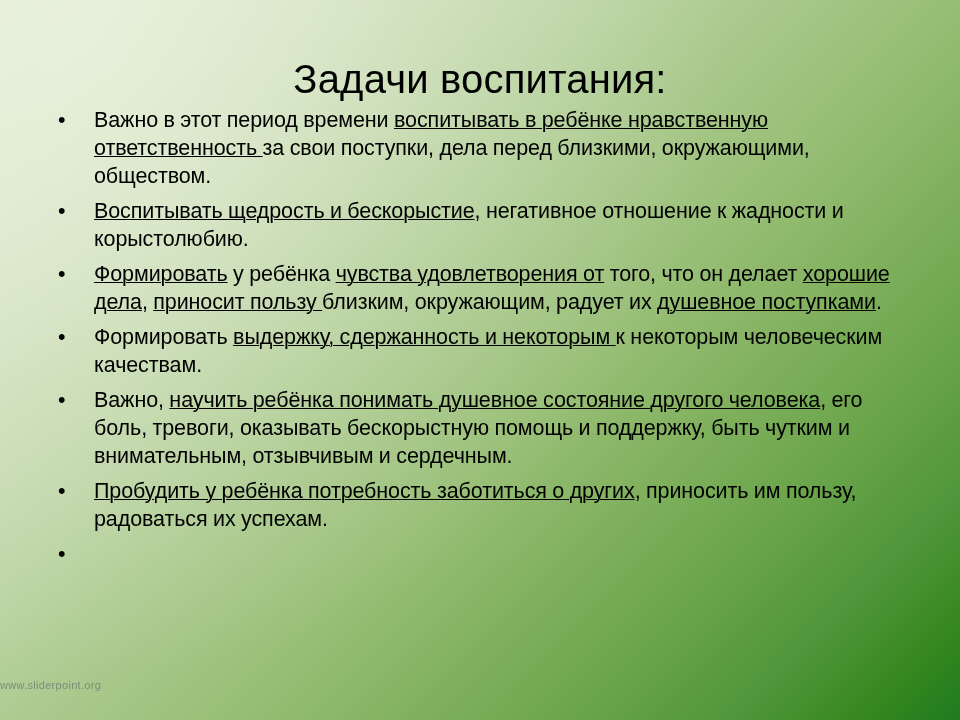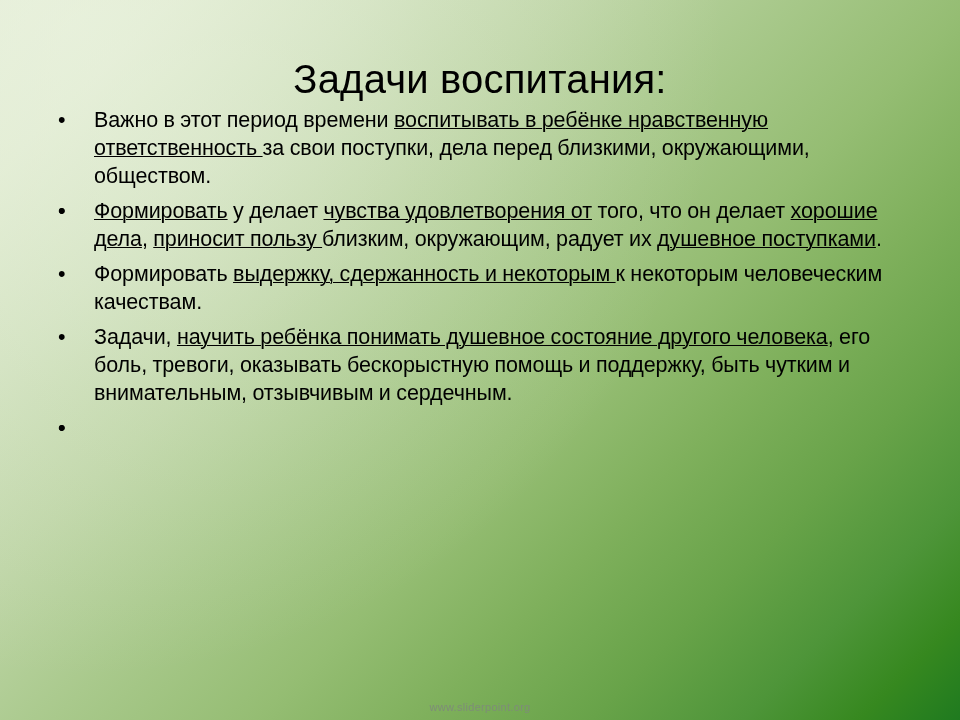--- a/index.html
+++ b/index.html
@@ -88,42 +88,41 @@
 
   .bullet-text u {
     text-decoration: underline;
     text-underline-offset: 1px;
     text-decoration-thickness: 1px;
   }
 
   .footer-watermark {
     position: absolute;
     left: 0;
-    top: 700px;
+    top: 678px;
     width: 960px;
-    text-align: center;
     font-size: 11px;
     line-height: 14px;
     color: #7e8c78;
     letter-spacing: 0.3px;
     z-index: 2;
   }
 </style>
 </head>
 <body>
 
 <div class="slide">
 
   <h1 class="slide-title">Задачи воспитания:</h1>
 
   <ul class="body-list">
       <li class="bullet-item"><span class="bullet-marker">•</span><span class="bullet-text"><span>Важно в этот период времени </span><u>воспитывать в ребёнке нравственную ответственность </u><span>за свои поступки, дела перед близкими, окружающими, обществом.</span></span></li>
-      <li class="bullet-item"><span class="bullet-marker">•</span></li>
-      <li class="bullet-item"><span class="bullet-marker">•</span><span class="bullet-text"><u>Формировать</u><span> у делает </span><u>чувства удовлетворения от</u><span> того, что он делает </span><u>хорошие дела</u><span>, </span><u>приносит пользу </u><span>близким, окружающим, радует их </span><u>душевное поступками</u><span>.</span></span></li>
+      <li class="bullet-item"><span class="bullet-marker">•</span><span class="bullet-text"><u>Воспитывать щедрость и бескорыстие</u><span>, негативное отношение к жадности и корыстолюбию.</span></span></li>
+      <li class="bullet-item"><span class="bullet-marker">•</span><span class="bullet-text"><u>Формировать</u><span> у ребёнка </span><u>чувства удовлетворения от</u><span> того, что он делает </span><u>хорошие дела</u><span>, </span><u>приносит пользу </u><span>близким, окружающим, радует их </span><u>душевное поступками</u><span>.</span></span></li>
       <li class="bullet-item"><span class="bullet-marker">•</span><span class="bullet-text"><span>Формировать </span><u>выдержку, сдержанность и некоторым </u><span>к некоторым человеческим качествам.</span></span></li>
-      <li class="bullet-item"><span class="bullet-marker">•</span><span class="bullet-text"><span>Задачи, </span><u>научить ребёнка понимать душевное состояние другого человека</u><span>, его боль, тревоги, оказывать бескорыстную помощь и поддержку, быть чутким и внимательным, отзывчивым и сердечным.</span></span></li>
-      <li class="bullet-item"><span class="bullet-marker">•</span></li>
+      <li class="bullet-item"><span class="bullet-marker">•</span><span class="bullet-text"><span>Важно, </span><u>научить ребёнка понимать душевное состояние другого человека</u><span>, его боль, тревоги, оказывать бескорыстную помощь и поддержку, быть чутким и внимательным, отзывчивым и сердечным.</span></span></li>
+      <li class="bullet-item"><span class="bullet-marker">•</span><span class="bullet-text"><u>Пробудить у ребёнка потребность заботиться о других</u><span>, приносить им пользу, радоваться их успехам.</span></span></li>
       <li class="bullet-item"><span class="bullet-marker">•</span></li>
     </ul>
 
   <div class="footer-watermark">www.sliderpoint.org</div>
 
 </div>
 
 </body></html>

